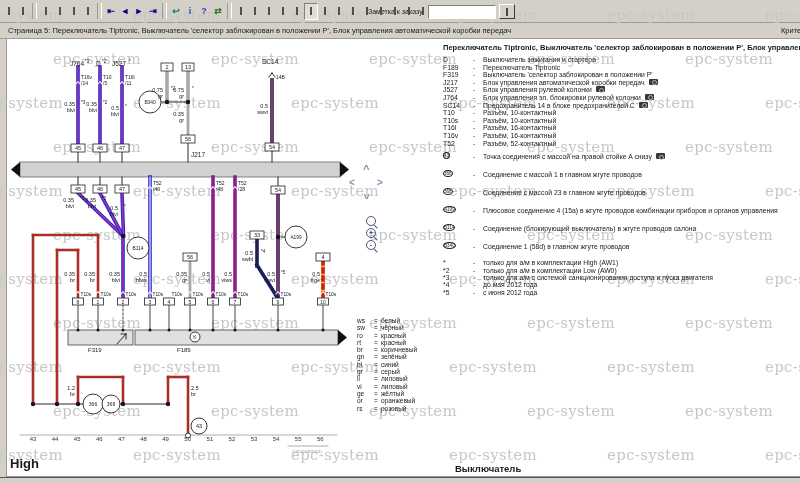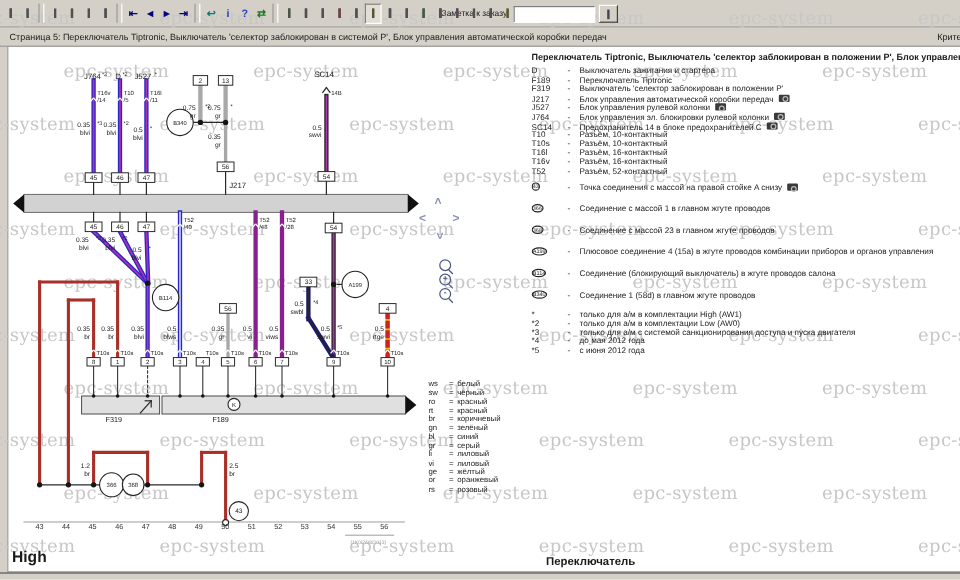--- a/index.html
+++ b/index.html
@@ -217,21 +217,21 @@
     <button class="tb-btn">
       <span class="blob" style="background: rgb(46, 139, 46);">C</span>
     </button>
     <button class="tb-btn">
       <span class="blob" style="background: rgb(216, 192, 32); color: rgb(51, 51, 51);">?</span>
     </button>
   </div>
 
 
 <div class="statusbar">
-  <span class="pageinfo">Страница 5: Переключатель Tiptronic, Выключатель 'селектор заблокирован в системой P', Блок управления автоматической коробки передач</span>
+  <span class="pageinfo">Страница 5: Переключатель Tiptronic, Выключатель 'селектор заблокирован в положении P', Блок управления автоматической коробки передач</span>
   <span class="rightlabel">Критерии</span>
 </div>
 
 
 <div class="schematic">
   <svg id="schsvg" width="440" height="420" viewBox="0 0 440 420">
       <rect x="20" y="122" width="320" height="15" fill="#d2d2d2" stroke="#666" stroke-width="0.8"></rect>
       <rect x="68" y="290" width="65" height="15" fill="#e0e0e0" stroke="#444" stroke-width="0.8"></rect>
       <rect x="135" y="290" width="203" height="15" fill="#e0e0e0" stroke="#444" stroke-width="0.8"></rect>
       <line x1="78" y1="27" x2="78" y2="104" stroke="#2828c8" stroke-width="3.6" stroke-linecap="square"></line>
@@ -699,17 +699,17 @@
     </div>
     <div class="col-row">
       <span class="col-code">rs</span>
       <span class="col-eq">=</span>
       <span class="col-name">розовый</span>
     </div>
   </div>
 
 
 <div class="footer-model">High</div>
-<div class="footer-type">Переключатель</div>
+<div class="footer-type">Выключатель</div>
 <div class="footer-line"></div>
 
 <span class="mag" style="left: 366px; top: 216px;"></span><span class="mag" style="left: 366px; top: 228px;">+</span><span class="mag" style="left: 366px; top: 240px;">-</span>
 
 
 </body></html>

